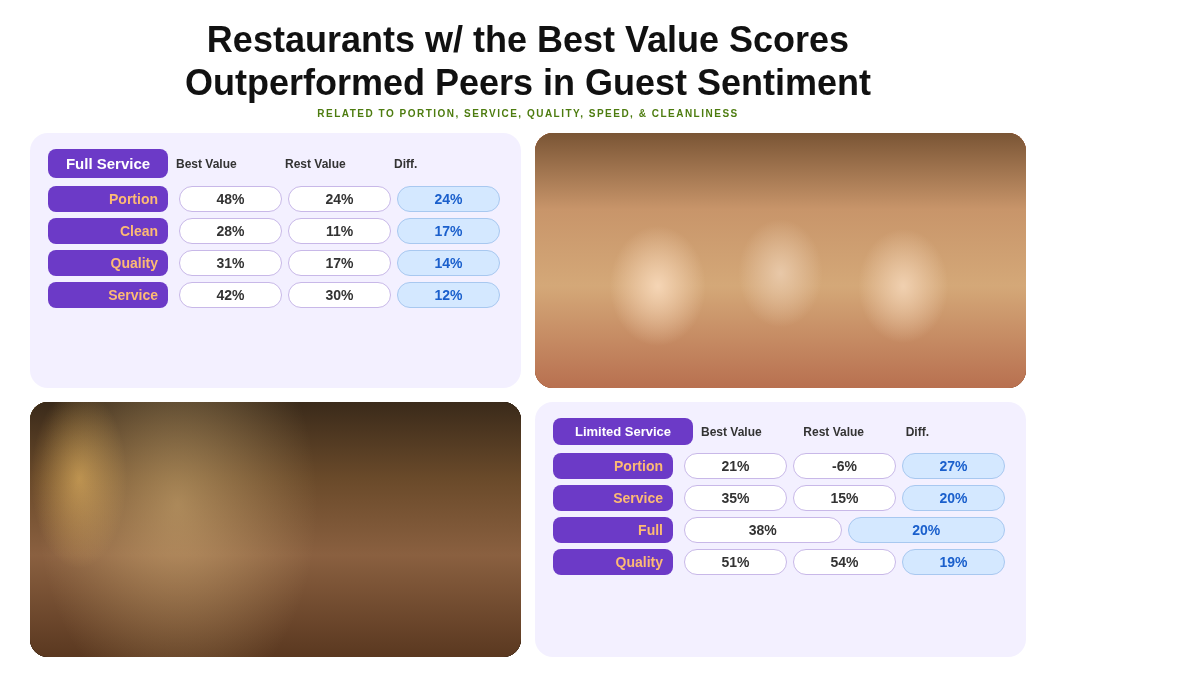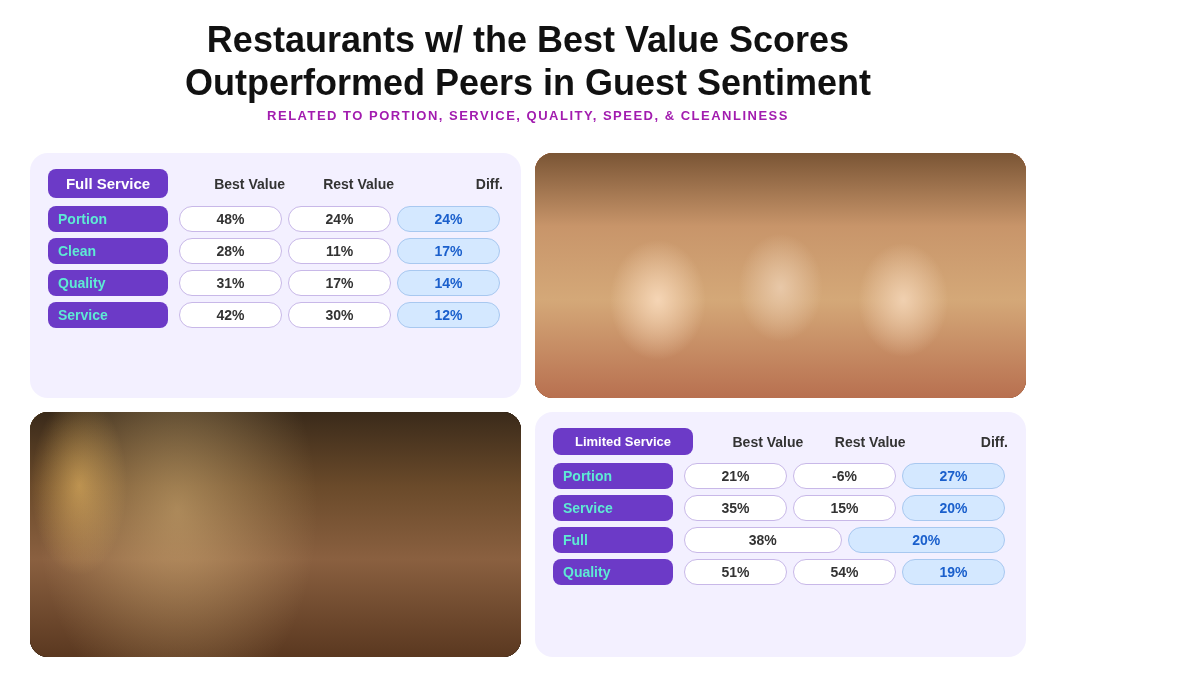--- a/index.html
+++ b/index.html
@@ -21,27 +21,27 @@
     }
     .title {
       font-size: 36px;
       font-weight: 900;
       text-align: center;
       line-height: 1.2;
       color: #111;
       margin-bottom: 4px;
     }
     .subtitle {
-      font-size: 13px;
+      font-size: 10px;
       font-weight: 800;
       text-align: center;
-      color: #a21caf;
+      color: #4d7c0f;
       letter-spacing: 1.5px;
       text-transform: uppercase;
-      margin-bottom: 30px;
+      margin-bottom: 14px;
     }
     .main-grid {
       display: grid;
       grid-template-columns: 1fr 1fr;
       grid-template-rows: 1fr 1fr;
       gap: 14px;
       width: 100%;
       flex: 1;
     }
     .card {
@@ -110,40 +110,40 @@
       color: white;
       font-weight: 800;
       font-size: 15px;
       border-radius: 8px;
       padding: 6px 14px;
       min-width: 120px;
       text-align: center;
       margin-right: 8px;
     }
     .col-label {
-      font-size: 14px;
+      font-size: 12px;
       font-weight: 700;
       color: #333;
-      text-align: right;
+      text-align: left;
       flex: 1;
     }
     .data-row {
       display: flex;
       align-items: center;
       margin-bottom: 6px;
     }
     .row-label {
       background: #6c3ac7;
-      color: #5eead4;
+      color: #fdba74;
       font-weight: 700;
       font-size: 14px;
       border-radius: 8px;
       padding: 5px 10px;
       min-width: 120px;
-      text-align: left;
+      text-align: right;
       margin-right: 8px;
     }
     .value-pill {
       background: white;
       border: 1.5px solid #c8b8e8;
       border-radius: 20px;
       font-size: 14px;
       font-weight: 700;
       color: #333;
       text-align: center;

